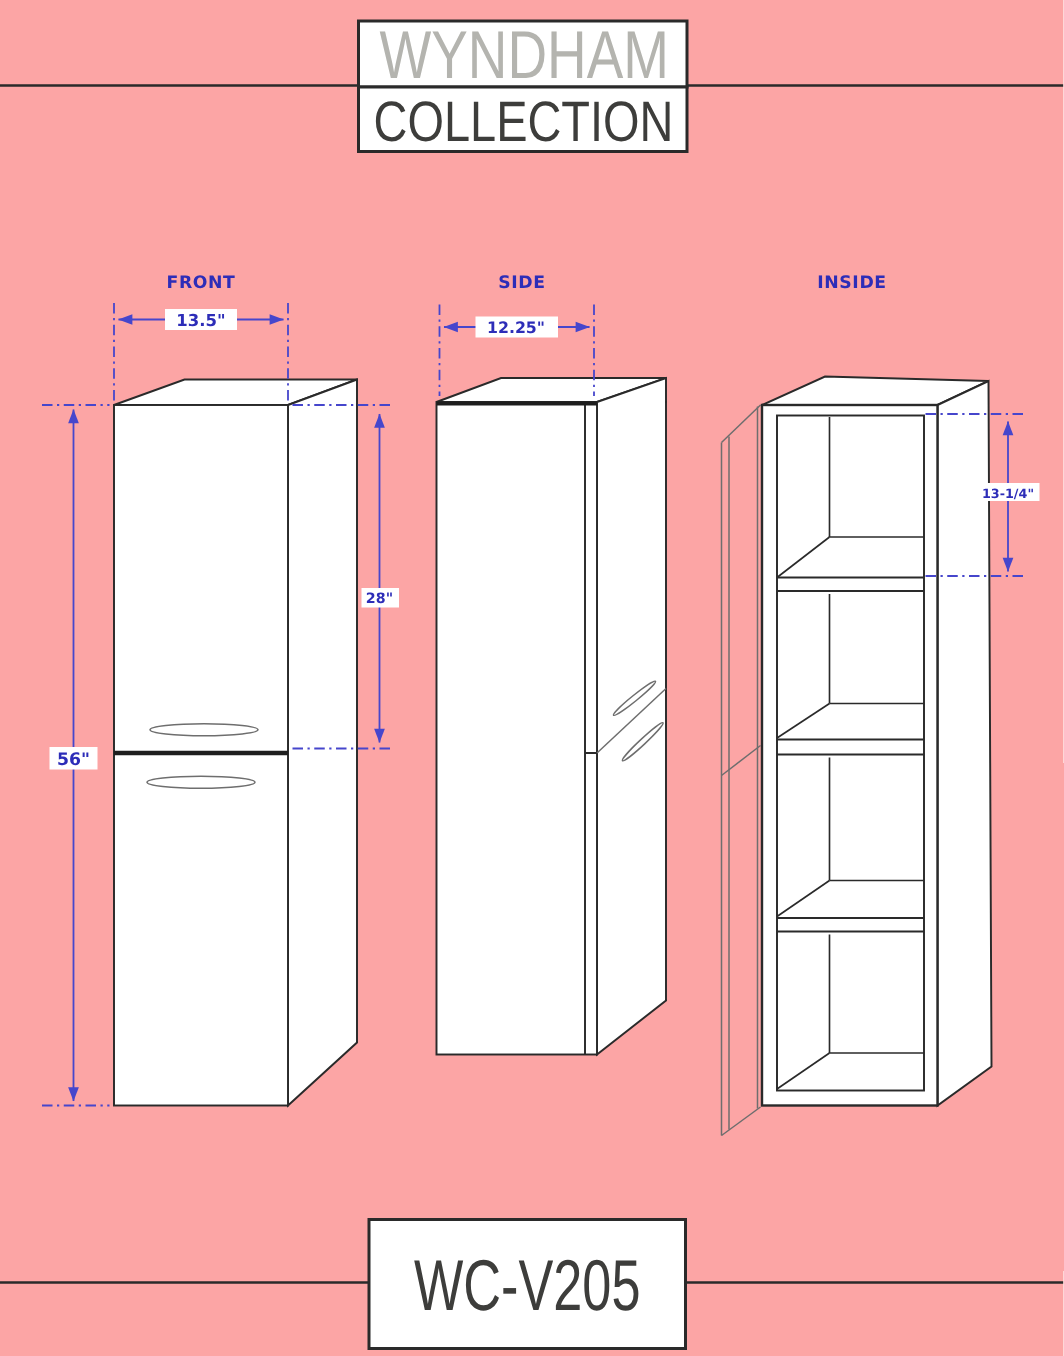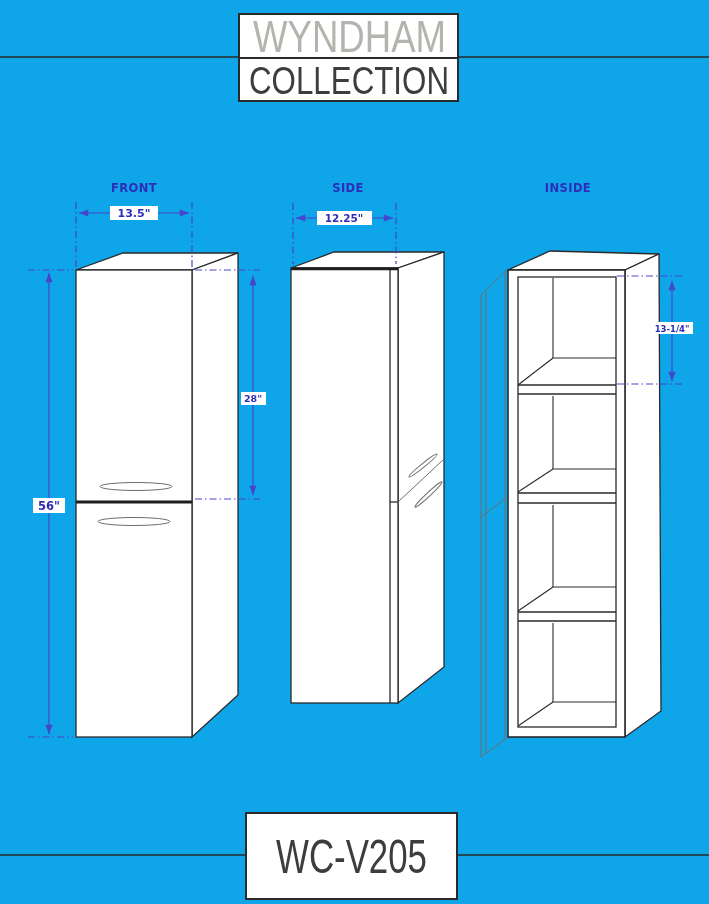--- a/index.html
+++ b/index.html
@@ -1,16 +1,16 @@
 <!DOCTYPE html>
 <html><head>
 <meta charset="utf-8">
 <style>
   html,body{margin:0;padding:0;background:#ffffff;}
-  .page{position:relative;width:709px;height:904px;background:#0ea5e9;overflow:hidden;
+  .page{position:relative;width:709px;height:904px;background:#fca5a5;overflow:hidden;
         font-family:"Liberation Sans",sans-serif;}
   svg{position:absolute;left:0;top:0;}
   .blk{stroke:#2a2a2a;stroke-width:1.3;fill:none;}
   .blkf{stroke:#2a2a2a;stroke-width:1.3;fill:#ffffff;}
   .thin{stroke:#2a2a2a;stroke-width:1.1;fill:none;}
   .gry{stroke:#6e6e6e;stroke-width:1;fill:none;}
   .gryf{stroke:#6e6e6e;stroke-width:1;fill:#ffffff;}
   .dim{stroke:#4646cc;stroke-width:1.2;fill:none;}
   .ext{stroke:#4646cc;stroke-width:1.2;fill:none;stroke-dasharray:7 3 1.5 3;}
   .dimtxt{font-family:"DejaVu Sans",sans-serif;font-weight:bold;fill:#2d2db8;}

